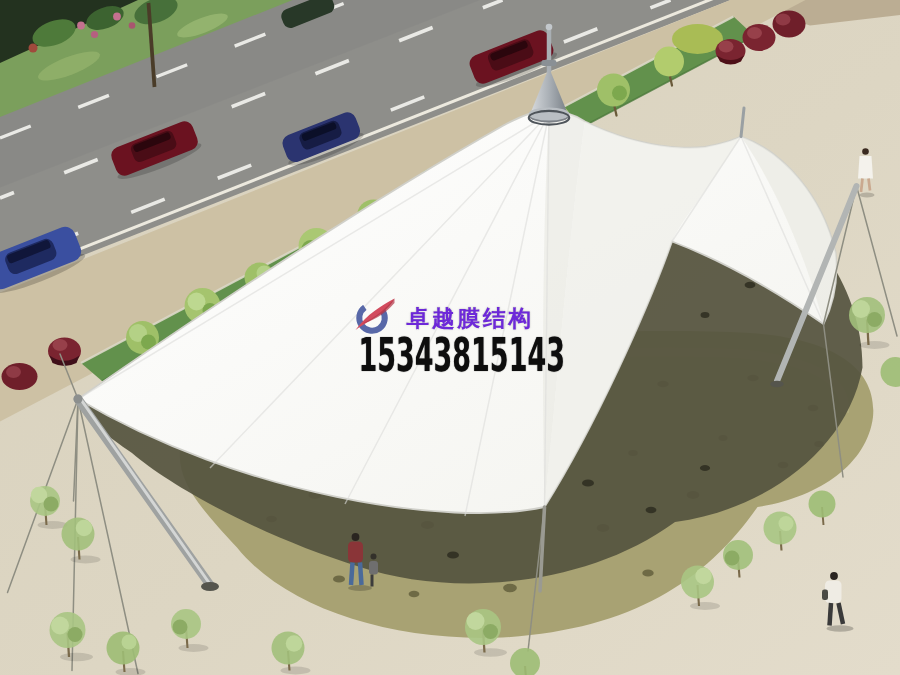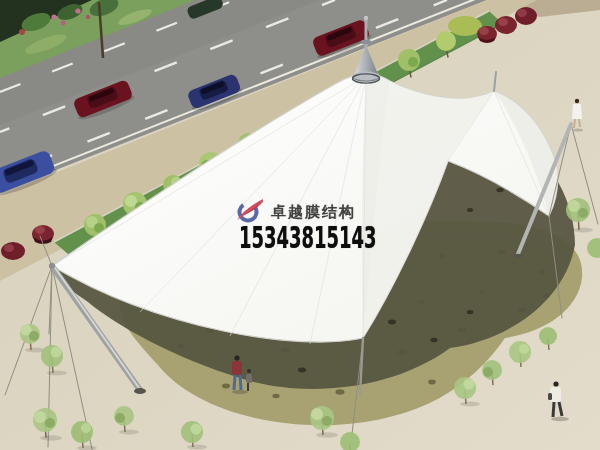--- a/index.html
+++ b/index.html
@@ -2,21 +2,21 @@
 <html><head>
 <meta charset="utf-8">
 <style>
   html,body{margin:0;padding:0;background:#777;}
   #stage{position:relative;width:600px;height:450px;overflow:hidden;
          font-family:"Liberation Sans","DejaVu Sans",sans-serif;background:#ddd6c3;}
   #scene{position:absolute;left:0;top:0;width:600px;height:450px;display:block;}
   .wm{position:absolute;z-index:10;white-space:nowrap;user-select:none;}
   #wm-logo{left:235px;top:198px;width:30px;height:26px;}
   #wm-company{left:271px;top:203px;font-size:15px;font-weight:bold;letter-spacing:2px;
-              color:#404040;font-family:"Liberation Serif","DejaVu Serif",serif;
+              color:#6d28d9;font-family:"Liberation Serif","DejaVu Serif",serif;
               text-shadow:0 1px 0 rgba(255,255,255,.45),0 0 1px rgba(60,60,60,.5);}
   #wm-phone{left:239px;top:219px;font-size:31px;font-weight:bold;color:#0e0e0e;
             font-family:"DejaVu Sans","Liberation Sans",sans-serif;
             transform:scaleX(.58);transform-origin:left top;letter-spacing:0px;
             text-shadow:0 0 1px rgba(0,0,0,.6);}
 </style>
 </head>
 <body>
 
 <div id="stage">

